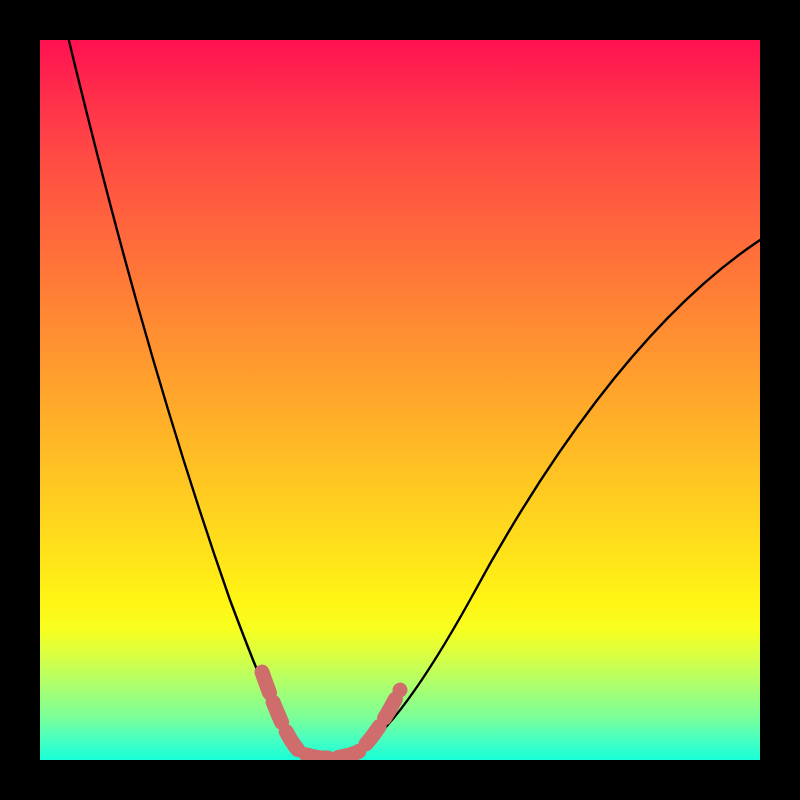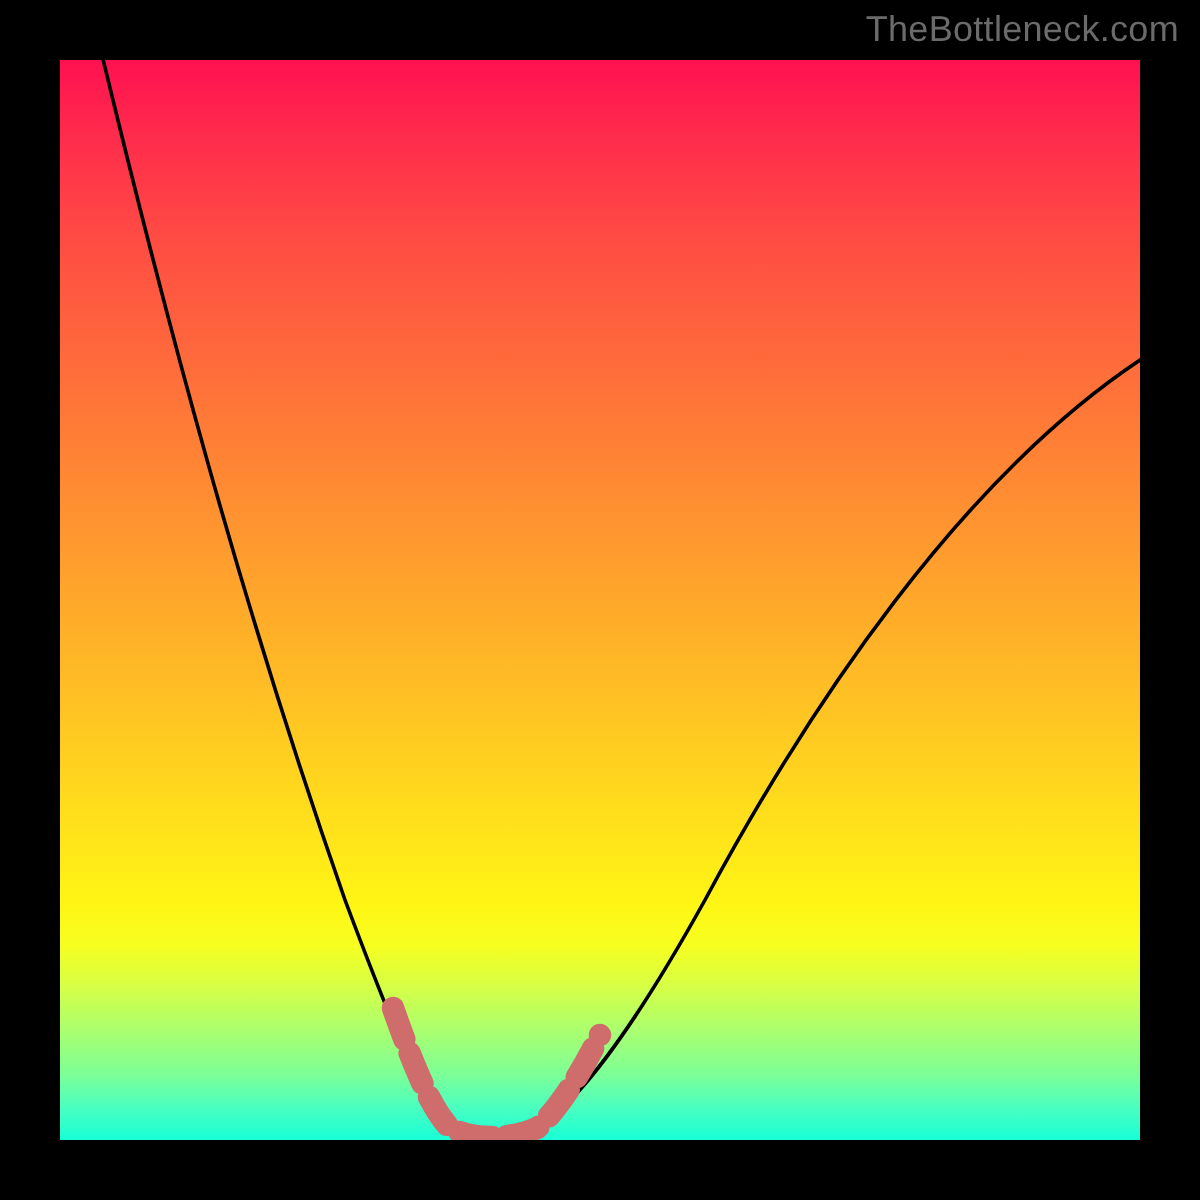--- a/index.html
+++ b/index.html
@@ -71,14 +71,13 @@
                C 220 640, 240 690, 260 712
                C 275 720, 300 720, 318 712
                C 345 695, 380 650, 430 560
                C 500 430, 600 280, 720 200" fill="none" stroke="#000" stroke-width="2.4" stroke-linecap="round"></path>
       <path d="M 222 632
                C 236 672, 248 700, 260 712
                C 275 720, 300 720, 318 712
                C 330 702, 345 680, 360 650" fill="none" stroke="#cf6c6c" stroke-width="15" stroke-linecap="round" stroke-dasharray="22 10"></path>
     </svg>
   </div>
-  <div class="watermark">TheBottleneck.com</div>
 </div>
 
 </body></html>

